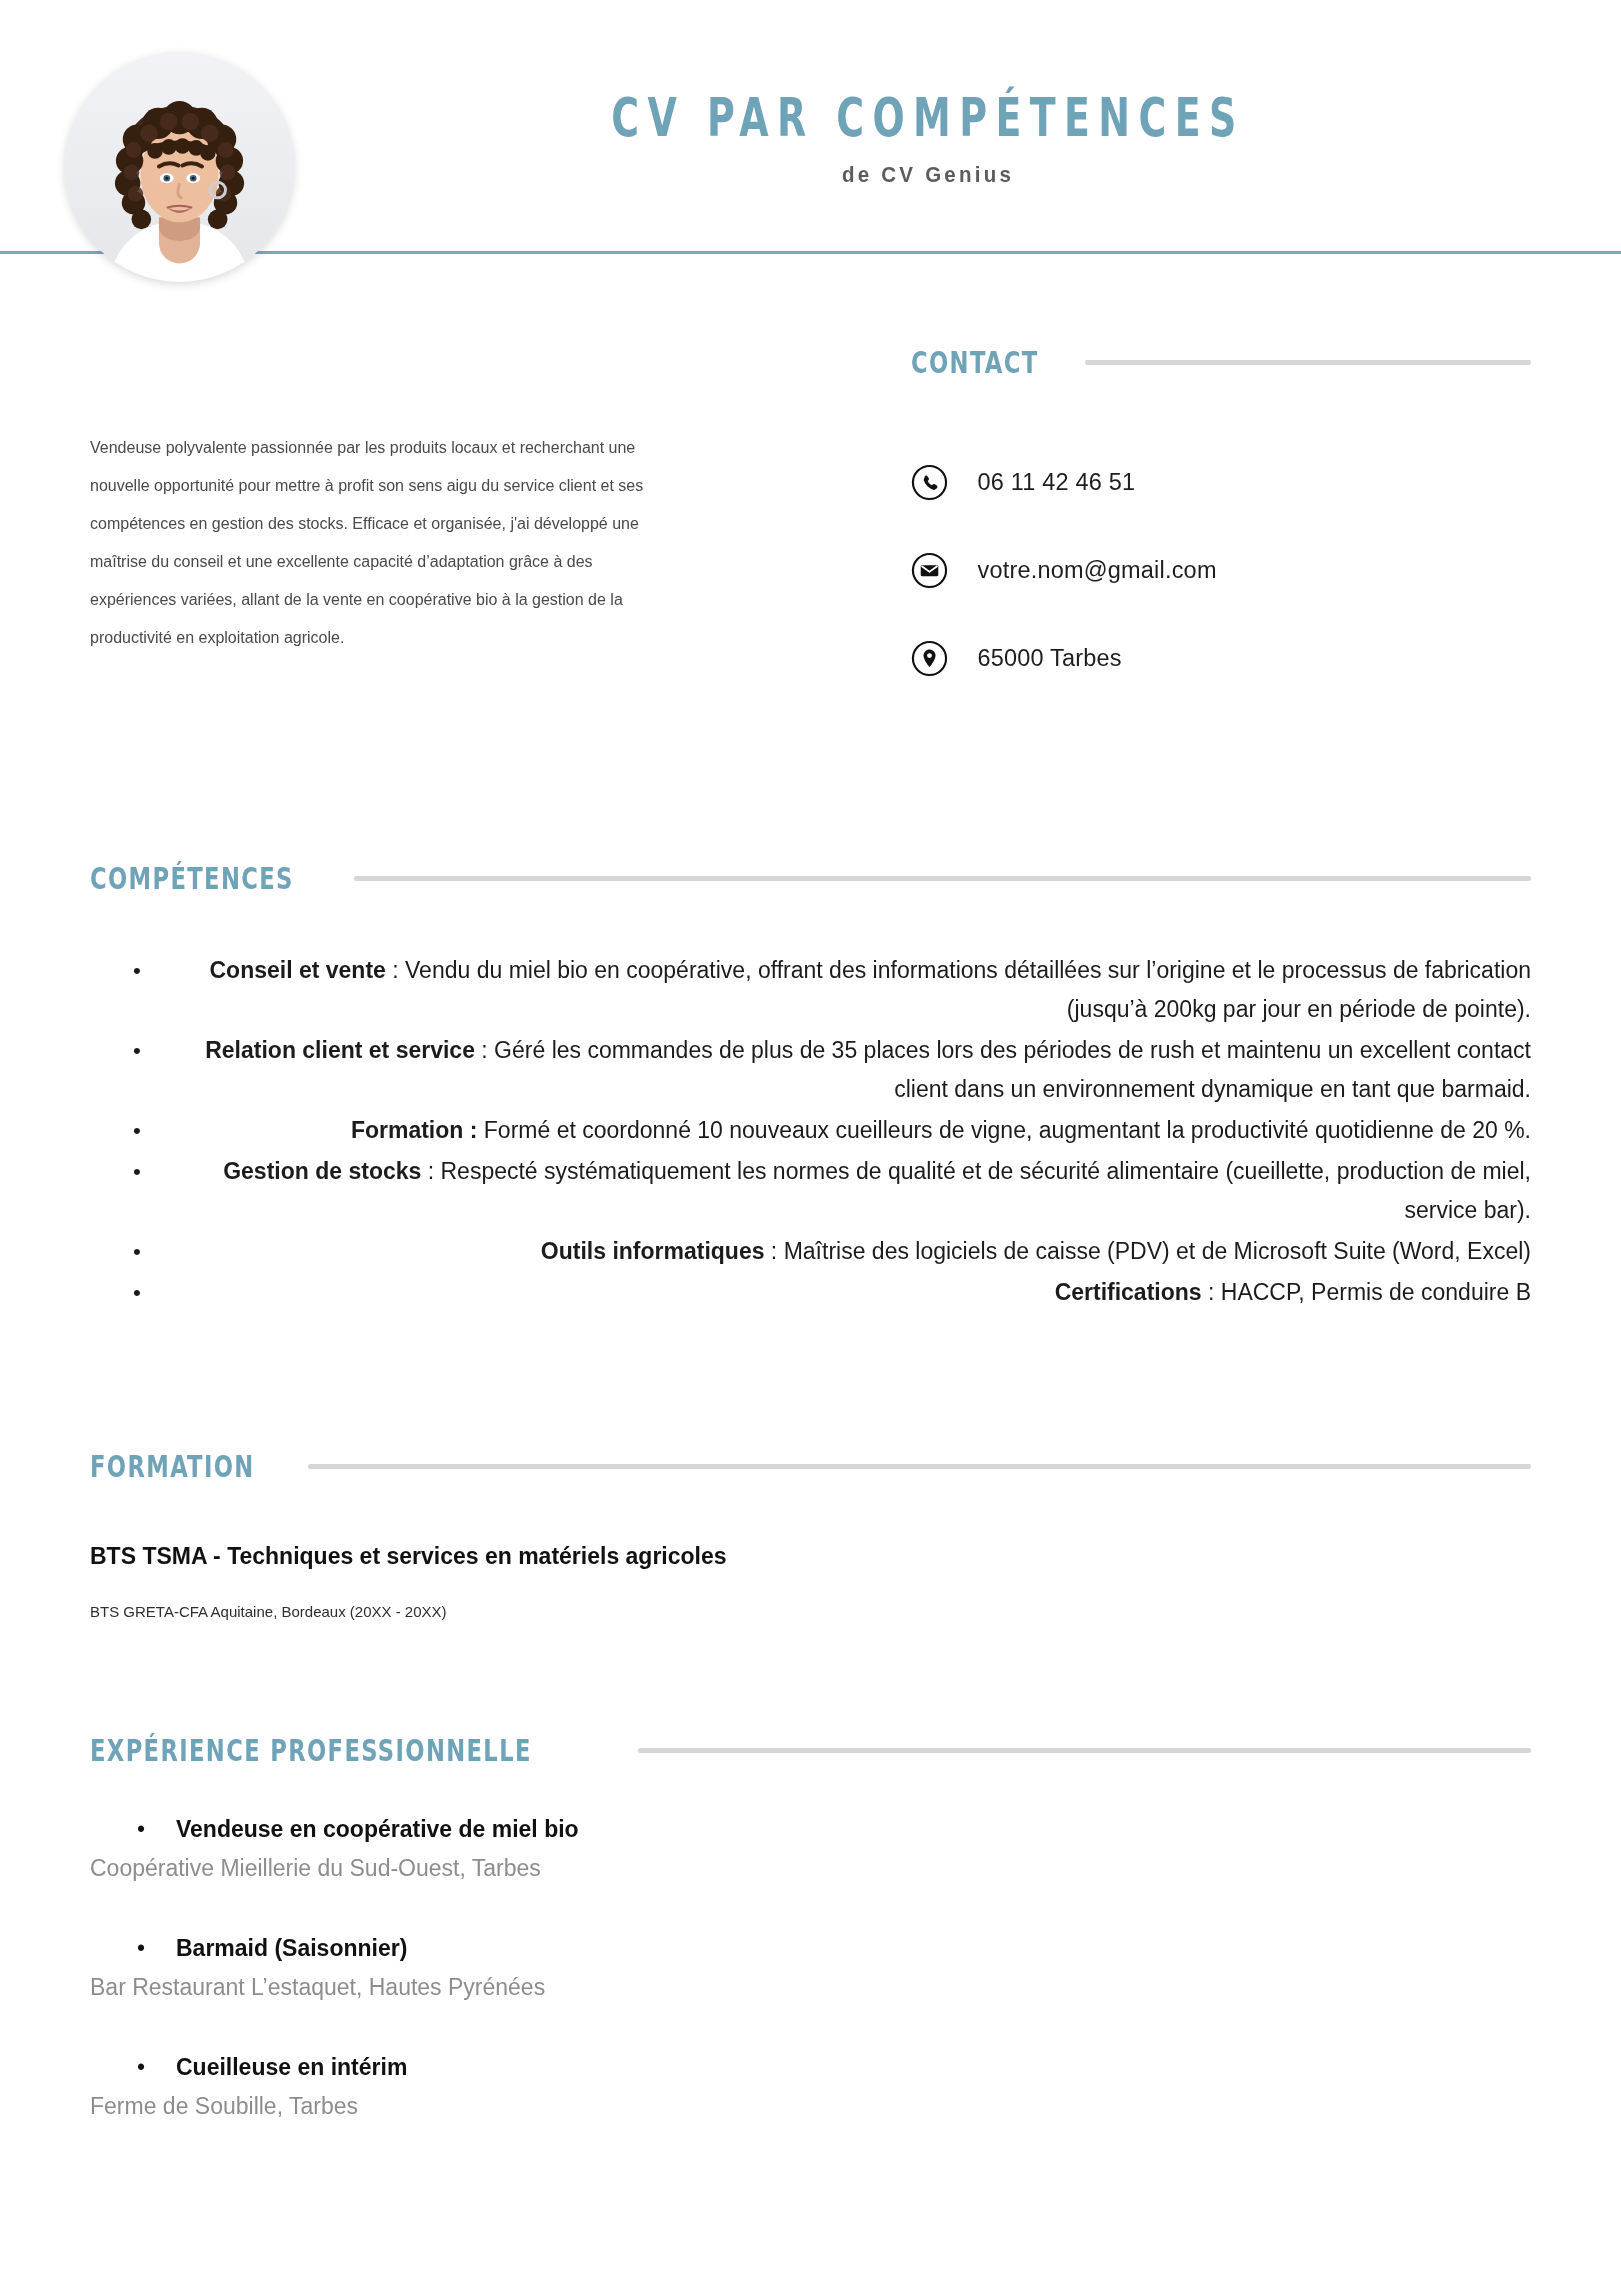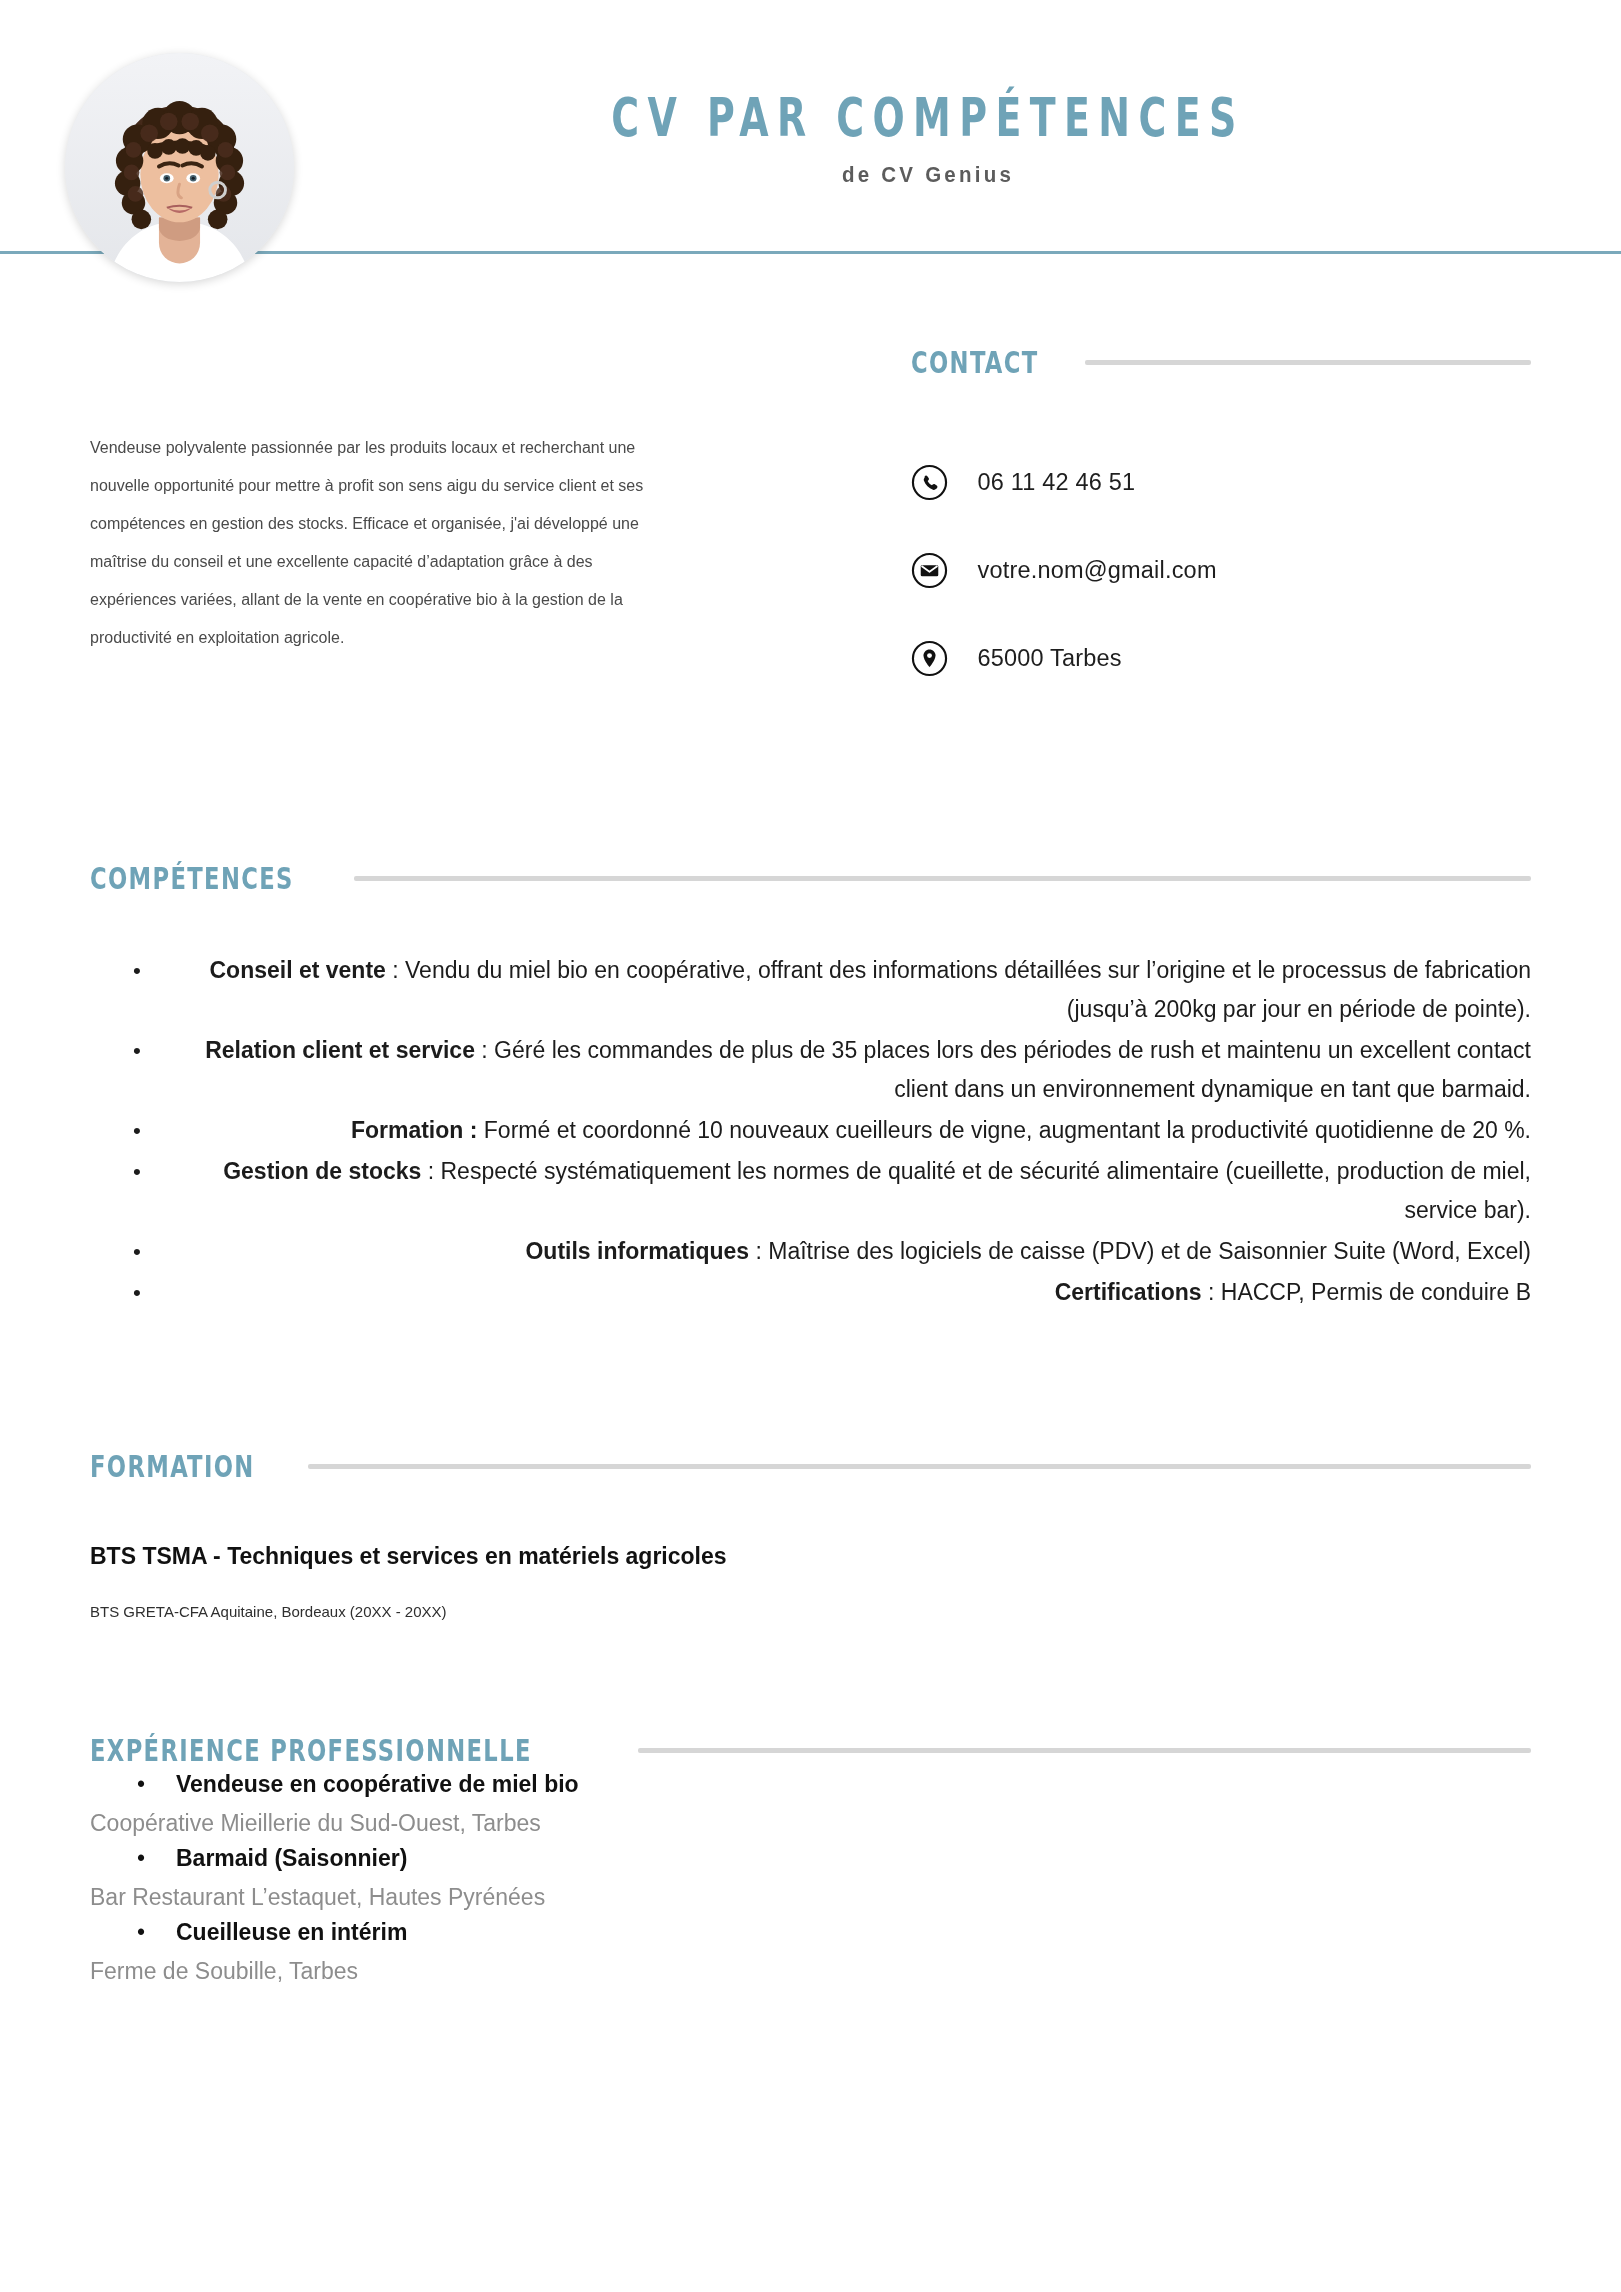--- a/index.html
+++ b/index.html
@@ -175,21 +175,21 @@
     font-weight: 700;
     color: #111111;
     margin-top: 59px;
   }
   .edu-school {
     font-size: 15px;
     color: #2f2f2f;
     margin-top: 33px;
   }
 
-  .job { }
+  .job { margin-top: 45px; }
   .job-title {
     position: relative;
     padding-left: 86px;
     font-size: 23px;
     font-weight: 700;
     color: #111111;
     line-height: 33px;
   }
   .job-title::before {
     content: "\2022";
@@ -367,21 +367,21 @@
       <li>
         <b>Relation client et service</b><span> : </span><span>Géré les commandes de plus de 35 places lors des périodes de rush et maintenu un excellent contact client dans un environnement dynamique en tant que barmaid.</span>
       </li>
       <li>
         <b>Formation :</b><span> </span><span>Formé et coordonné 10 nouveaux cueilleurs de vigne, augmentant la productivité quotidienne de 20 %.</span>
       </li>
       <li>
         <b>Gestion de stocks</b><span> :  </span><span>Respecté systématiquement les normes de qualité et de sécurité alimentaire (cueillette, production de miel, service bar).</span>
       </li>
       <li>
-        <b>Outils informatiques</b><span> : </span><span>Maîtrise des logiciels de caisse (PDV) et de Saisonnier Suite (Word, Excel)</span>
+        <b>Outils informatiques</b><span> : </span><span>Maîtrise des logiciels de caisse (PDV) et de Microsoft Suite (Word, Excel)</span>
       </li>
       <li>
         <b>Certifications</b><span> : </span><span>HACCP, Permis de conduire B</span>
       </li>
     </ul>
   </div>
 
   <div class="section" style="top:1449px;">
     <div class="sec-head">
       <span class="sec-title">FORMATION</span>

